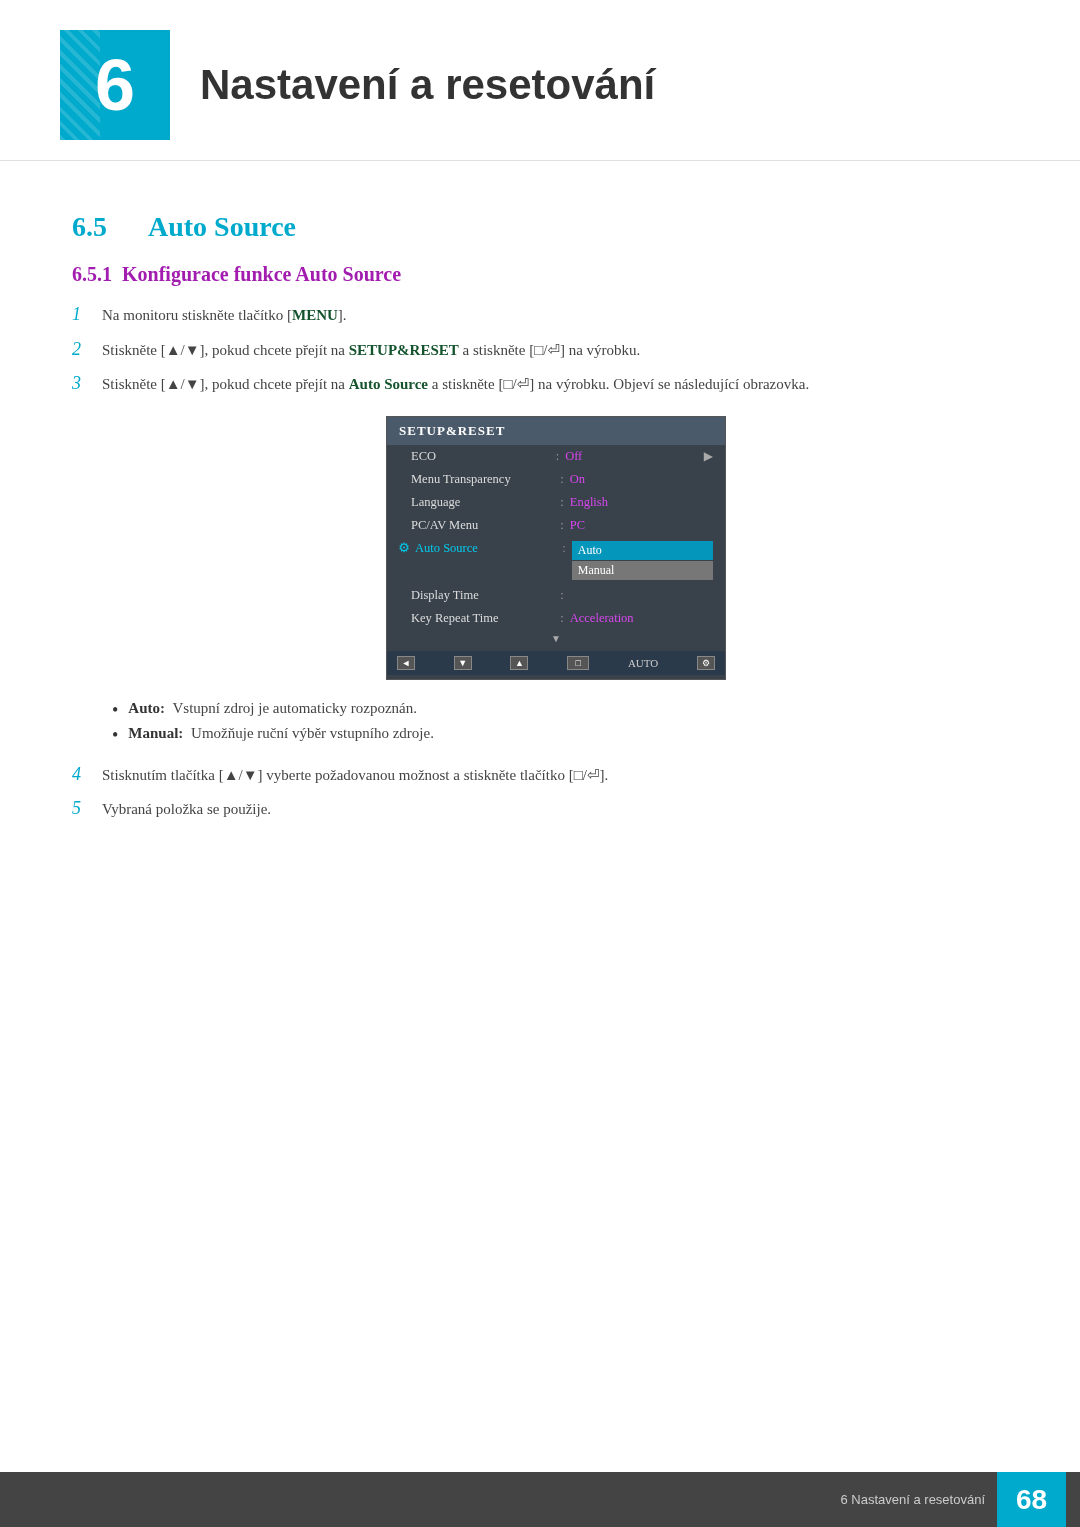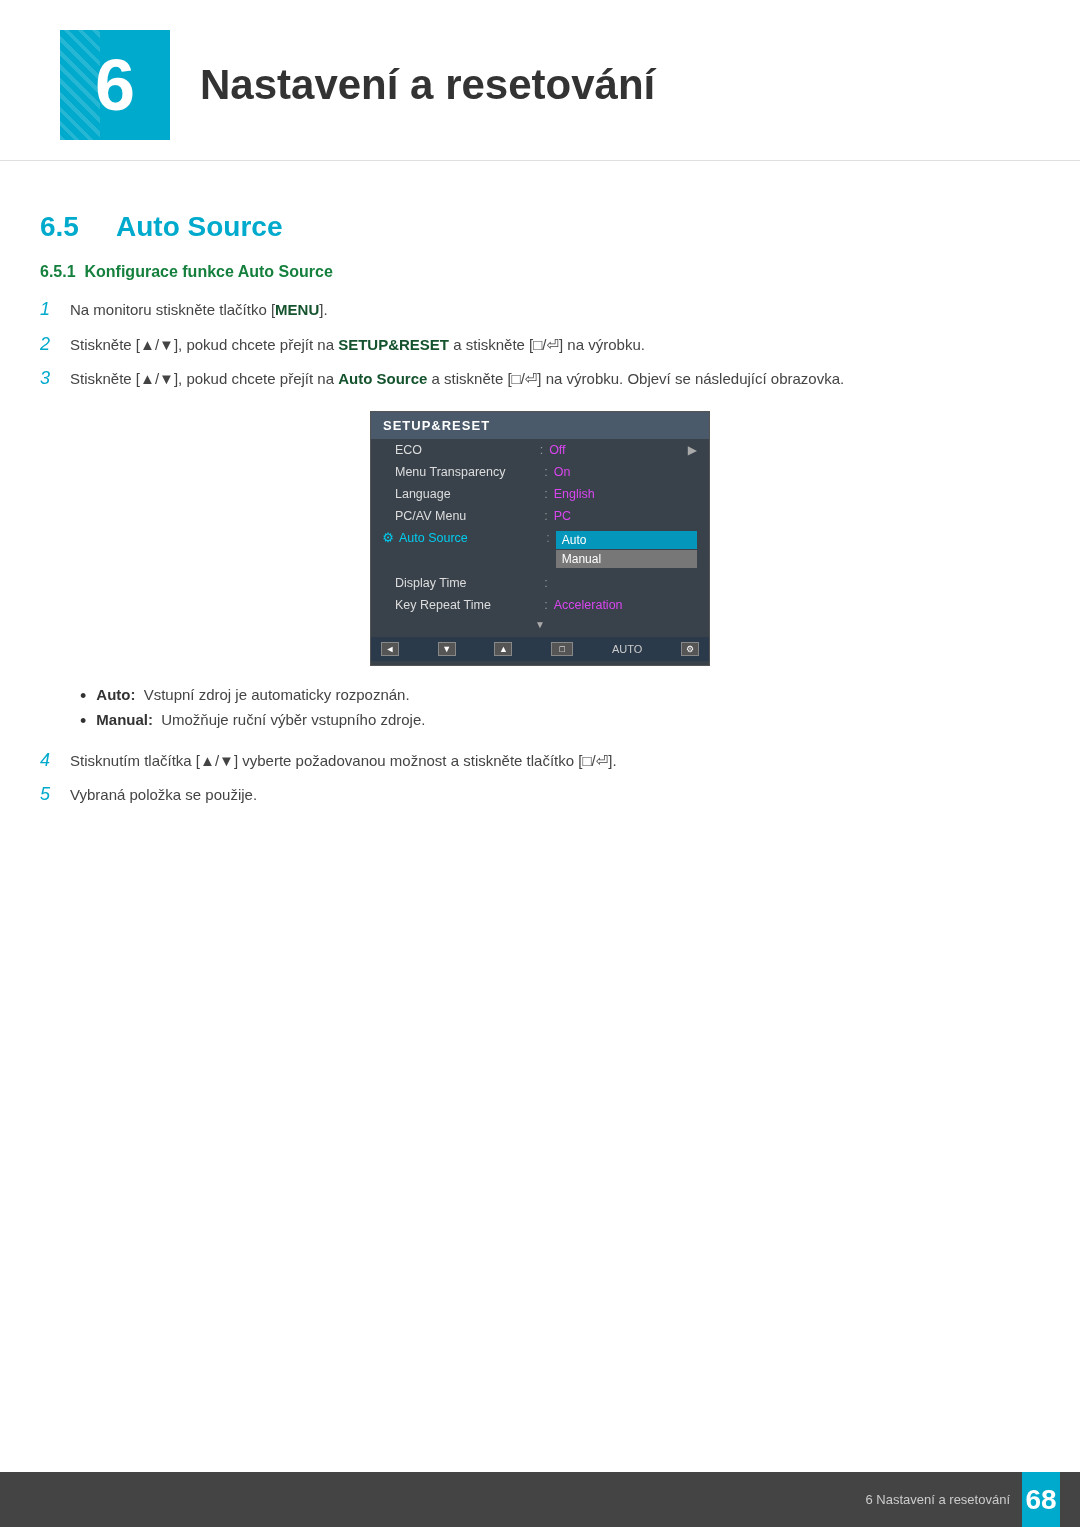--- a/index.html
+++ b/index.html
@@ -53,21 +53,22 @@
     }
 
     .chapter-title {
       font-size: 42px;
       font-weight: bold;
       color: #333333;
     }
 
     
     .content {
-      padding: 40px 70px 100px 40px;
+      padding: 40px 70px 100px 72px;
+      font-family: Liberation Serif, serif;
     }
 
     
     .section-heading {
       display: flex;
       align-items: baseline;
       margin-bottom: 20px;
     }
 
     .section-number {
@@ -92,23 +93,23 @@
       color: #444;
     }
 
     .intro-para strong {
       font-weight: bold;
       color: #333;
     }
 
     
     .subsection-heading {
-      font-size: 16px;
-      font-weight: bold;
-      color: #15803d;
+      font-size: 20px;
+      font-weight: bold;
+      color: #a21caf;
       margin-bottom: 18px;
     }
 
     
     .steps-list {
       list-style: none;
       margin-bottom: 20px;
     }
 
     .step-item {
@@ -295,35 +296,35 @@
     .page-footer {
       position: absolute;
       bottom: 0;
       left: 0;
       right: 0;
       height: 55px;
       background: #444444;
       display: flex;
       align-items: center;
       justify-content: flex-end;
-      padding: 0 20px;
+      padding: 0 14px;
     }
 
     .footer-chapter-label {
       color: #cccccc;
       font-size: 13px;
       margin-right: 12px;
     }
 
     .footer-page-number {
       background: #00aacc;
       color: white;
       font-size: 28px;
       font-weight: bold;
-      width: 38px;
+      width: 69px;
       height: 55px;
       display: flex;
       align-items: center;
       justify-content: center;
     }
 
     .divider-row {
       display: flex;
       justify-content: center;
       padding: 3px 0;

